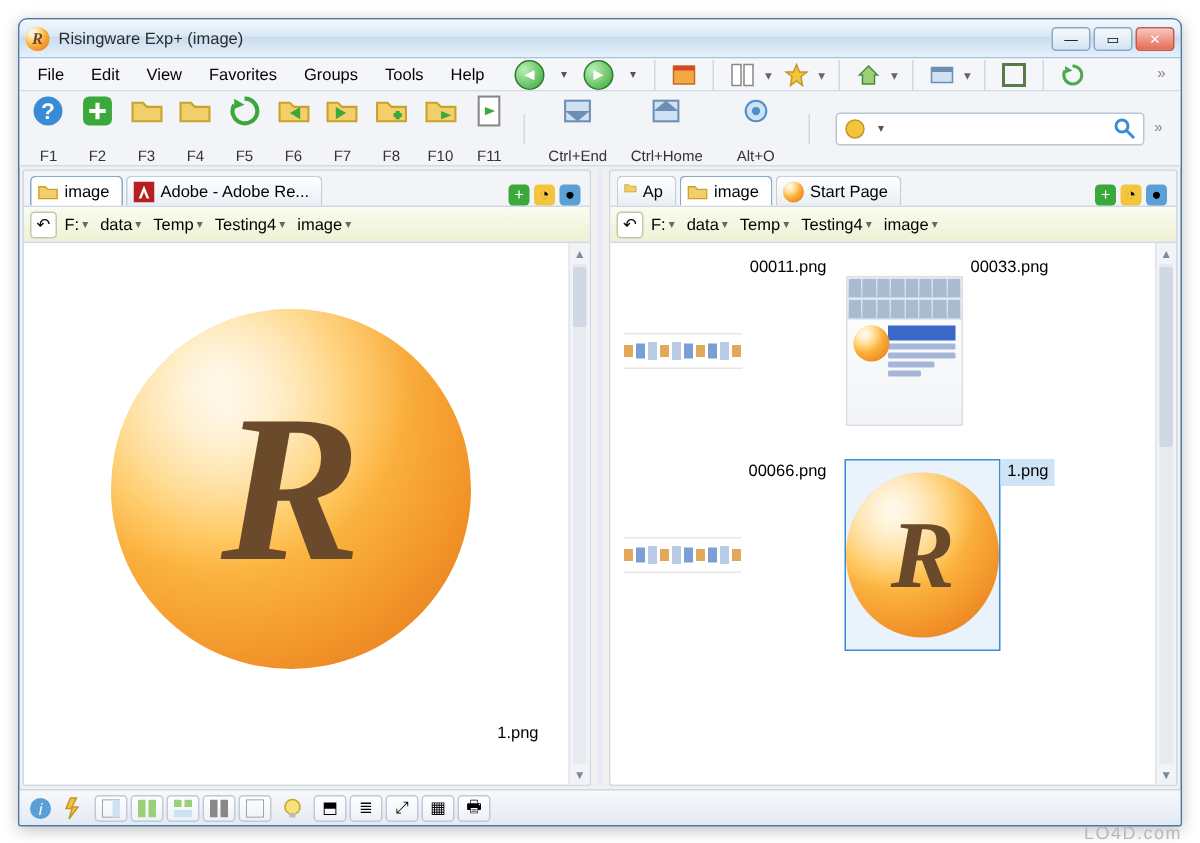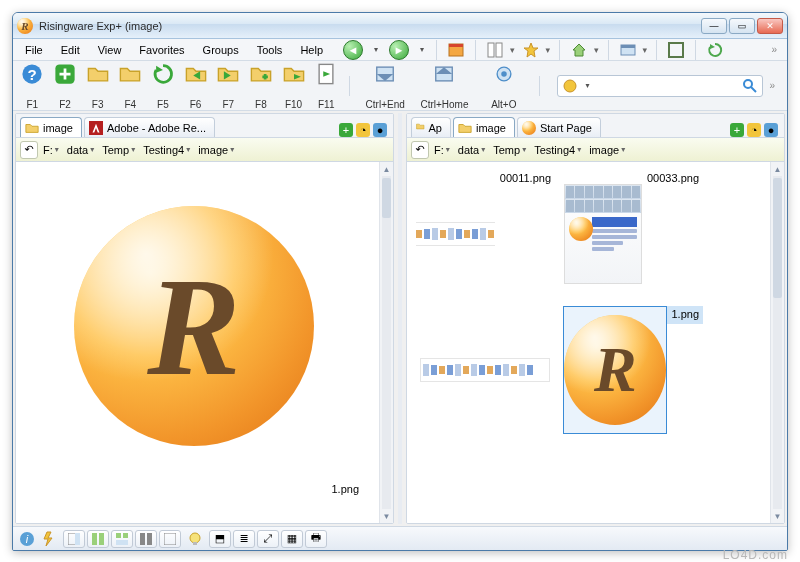--- a/index.html
+++ b/index.html
@@ -536,20 +536,21 @@
                   <i></i>
                   <i></i>
                   <i></i>
                   <i></i>
                   <i></i>
                   <i></i>
                   <i></i>
                   <i></i>
                 </div>
             </div>
+            <div class="cap">00066.png</div>
           </div>
 
           <div class="thumb sel">
             <div class="img">
               <div class="globe" style="width:110px;height:110px;">
                   <span class="r" style="font-size:64px;">R</span>
                 </div>
             </div>
             <div class="cap">1.png</div>
           </div>

